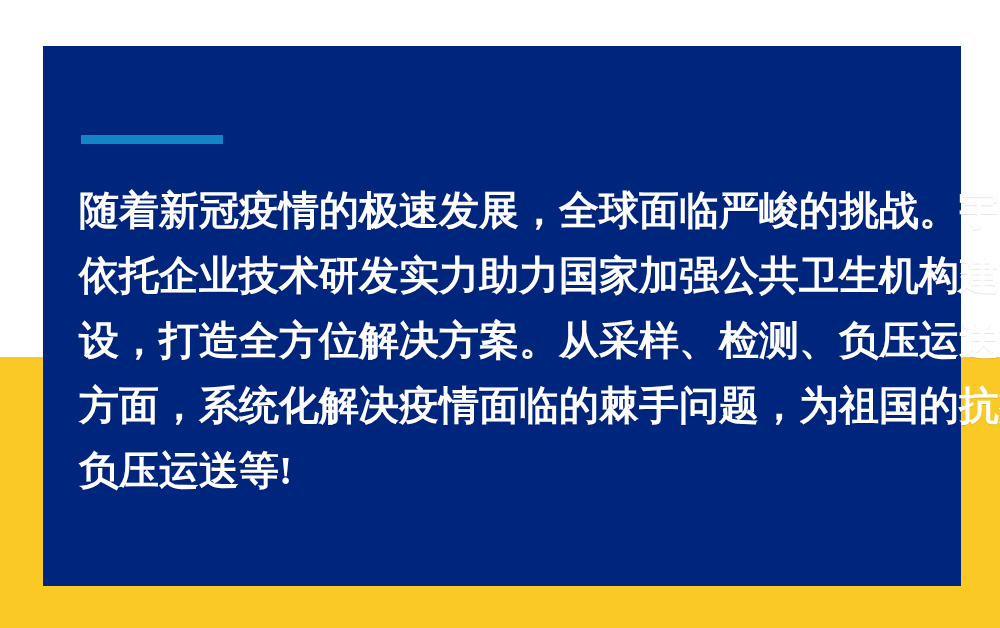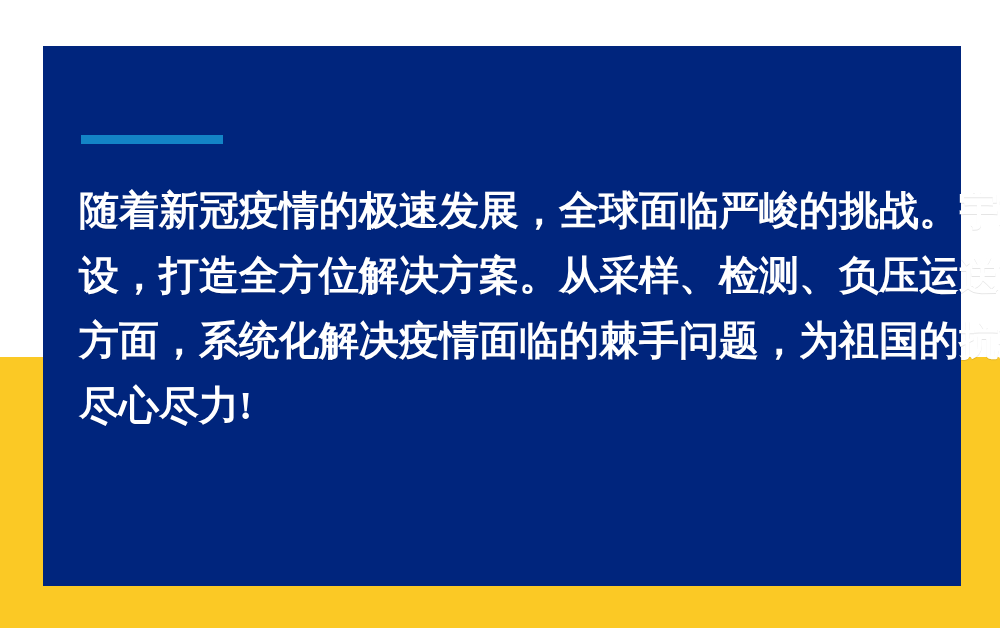--- a/index.html
+++ b/index.html
@@ -93,19 +93,20 @@
   <div class="accent-block" id="accent-left"></div>
   <div class="accent-block" id="accent-bottom"></div>
   <div class="accent-block" id="accent-right"></div>
 
   <div id="blue-card">
 
     <div id="accent-rule"></div>
 
     <div id="copy">
       <div class="copy-line">随着新冠疫情的极速发展，全球面临严峻的挑战。宇通</div>
+      <div class="copy-line">依托企业技术研发实力助力国家加强公共卫生机构建</div>
       <div class="copy-line">设，打造全方位解决方案。从采样、检测、负压运送等</div>
       <div class="copy-line">方面，系统化解决疫情面临的棘手问题，为祖国的抗疫</div>
-      <div class="copy-line">尽心尽力!</div>
+      <div class="copy-line">负压运送等!</div>
     </div>
 
   </div>
 </div>
 
 </body></html>

